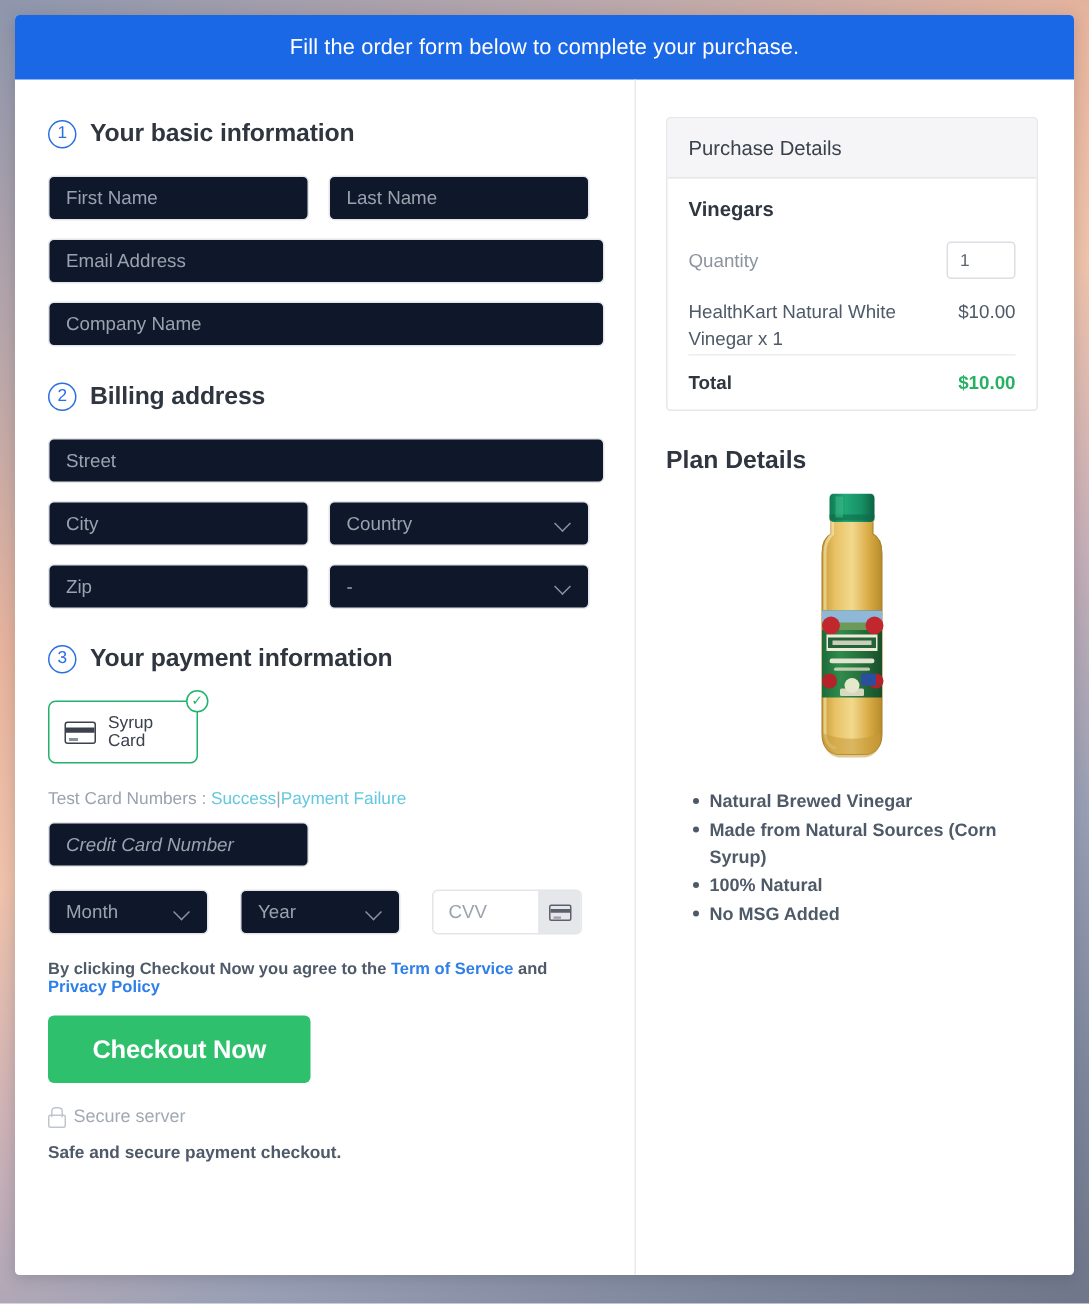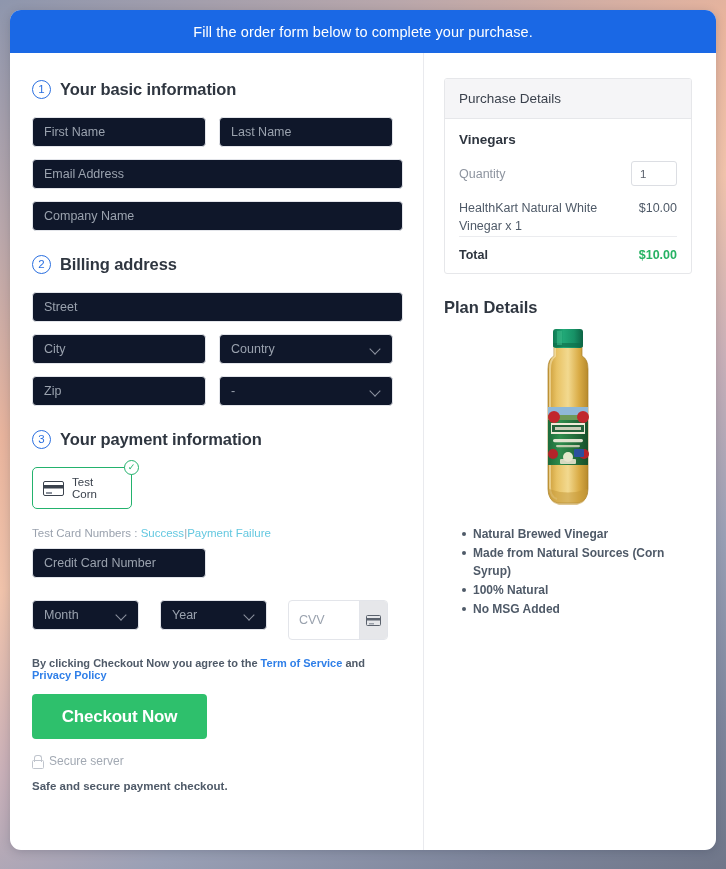--- a/index.html
+++ b/index.html
@@ -18,21 +18,21 @@
   }
 
   
   .sheet {
     position: absolute;
     left: 10px;
     top: 10px;
     width: 706px;
     height: 840px;
     background: #ffffff;
-    border-radius: 11px;
+    border-radius: 3px;
     box-shadow: 0 2px 10px rgba(40,50,70,.22);
     overflow: hidden;
     display: flex;
     flex-direction: column;
   }
 
   .banner {
     height: 43px;
     background: #1a68e5;
     color: #ffffff;
@@ -165,21 +165,21 @@
     color: #9aa2ae;
     margin-bottom: 9px;
   }
   .testcards a { color: #64c8e0; text-decoration: none; }
   .testcards .sep { color: #9aa2ae; }
 
   .cvv-wrap {
     width: 100px;
     flex: 0 0 100px;
     display: flex;
-    height: 40px;
+    height: 30px;
     border: 1px solid #e3e5ea;
     border-radius: 4px;
     overflow: hidden;
   }
   .cvv-wrap .inp {
     flex: 1 1 auto;
     display: flex;
     align-items: center;
     padding: 0 10px;
     font-size: 12.5px;
@@ -411,30 +411,30 @@
       </div>
 
       
       <div class="step-head">
         <span class="step-num">3</span>
         <span class="step-title">Your payment information</span>
       </div>
 
       <div class="card-tile">
         <span class="cc-glyph"></span>
-        <span class="tile-label">Test Corn</span>
+        <span class="tile-label">Syrup Card</span>
         <span class="badge">✓</span>
       </div>
 
       <div class="testcards">
         <span>Test Card Numbers :</span>
         <a href="#">Success</a><span class="sep">|</span><a href="#">Payment Failure</a>
       </div>
 
-      <div class="row" style="margin-bottom:22px;">
+      <div class="row" style="margin-bottom:15px;font-style:italic;">
         <div class="field half">Credit Card Number</div>
       </div>
 
       <div class="row" style="gap:21px;margin-bottom:0;">
         <div class="field sel" style="width:107px;flex:0 0 107px;">
           <span>Month</span>
           <span class="chev"></span>
         </div>
         <div class="field sel" style="width:107px;flex:0 0 107px;">
           <span>Year</span>

